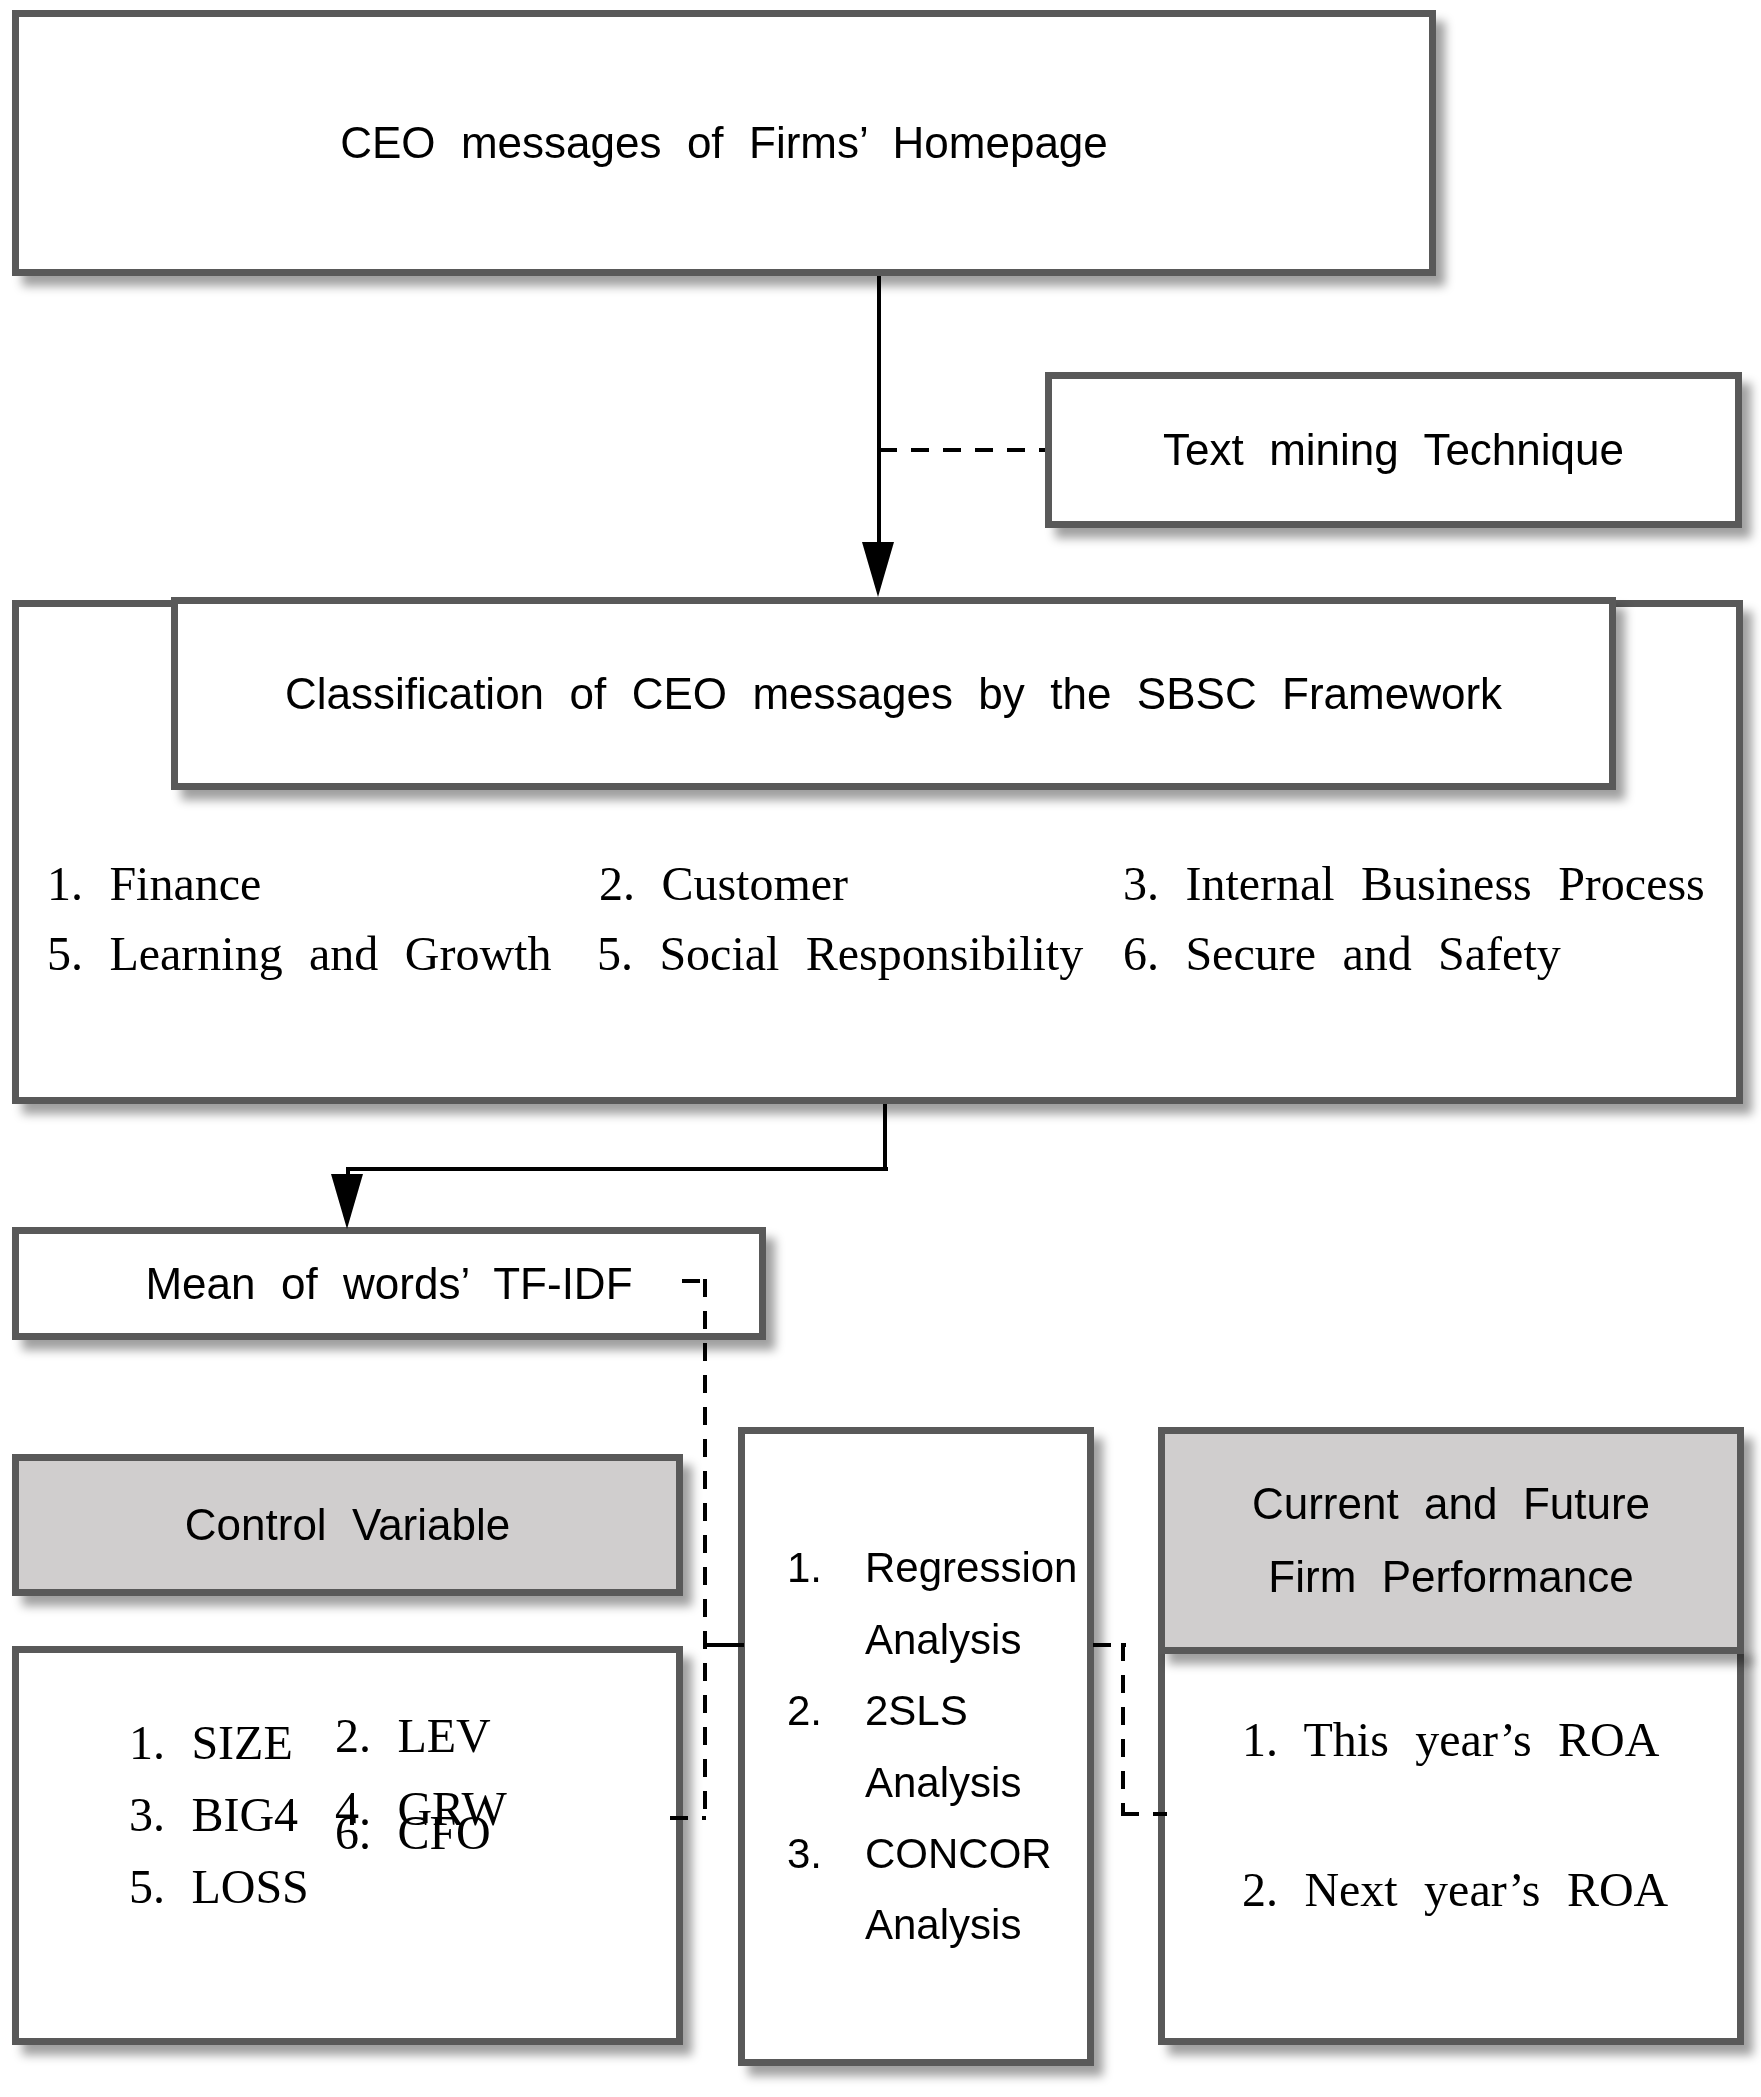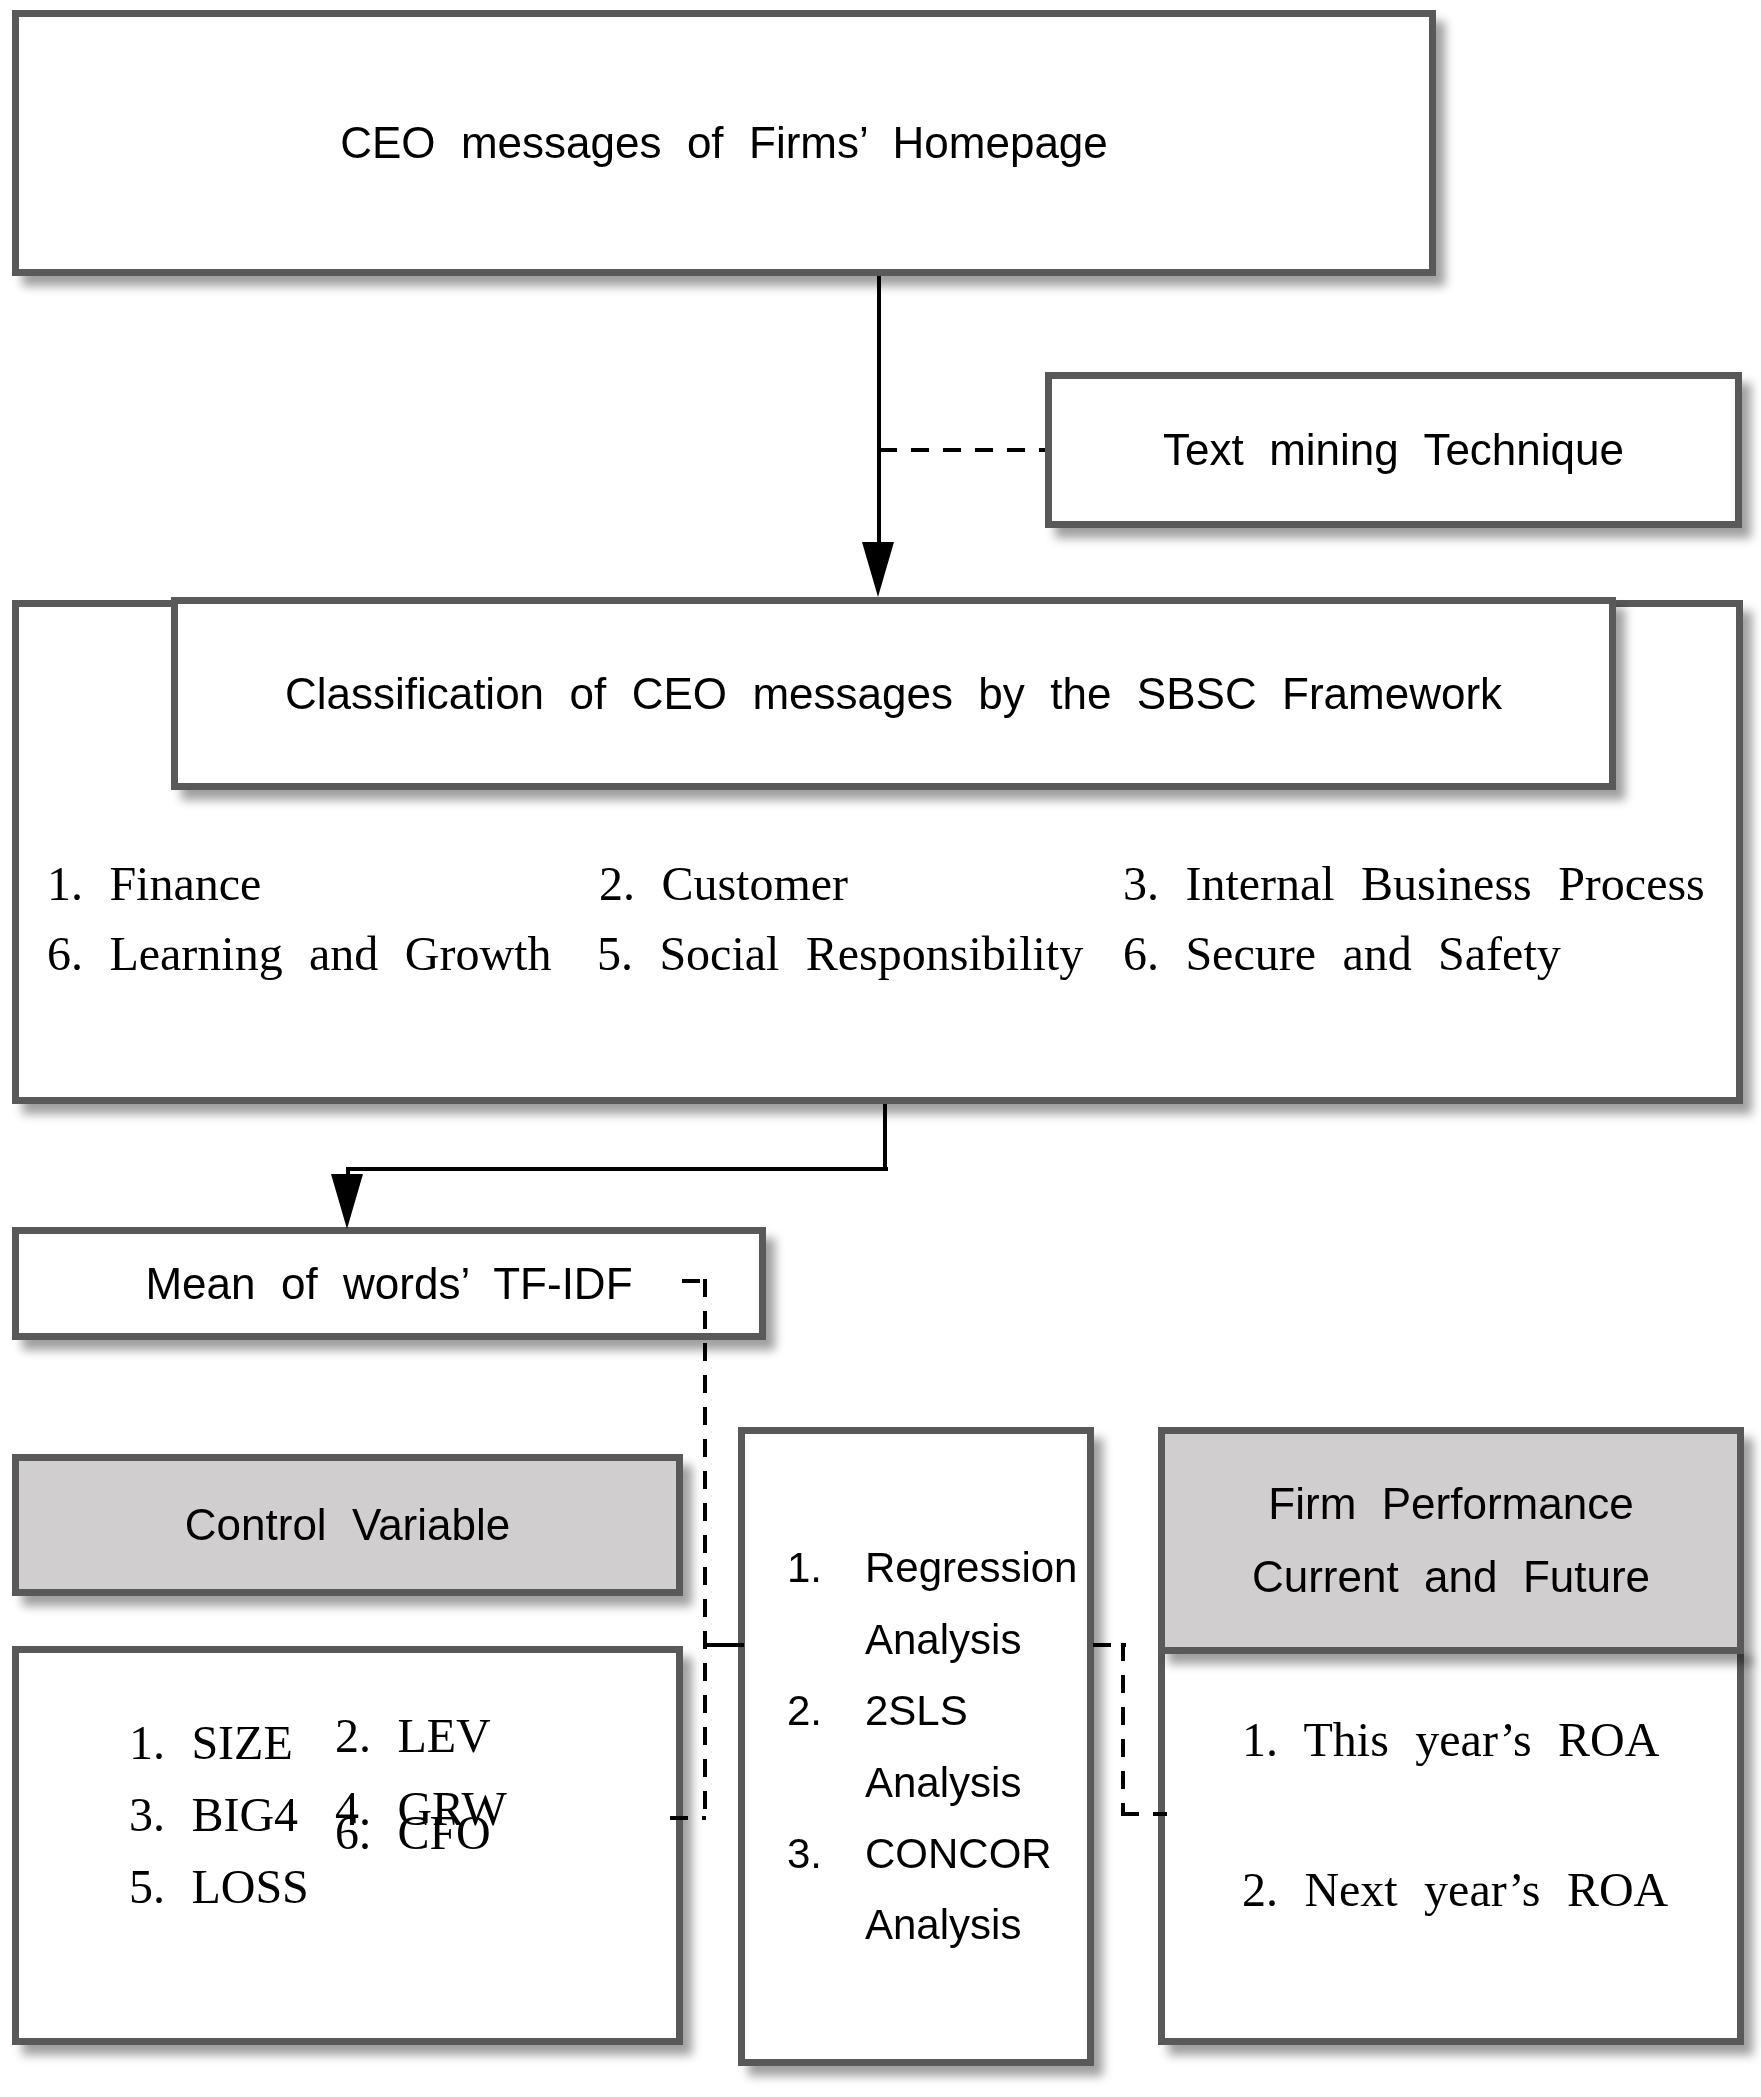--- a/index.html
+++ b/index.html
@@ -109,21 +109,21 @@
 
   <div class="box z1" style="left:12px; top:600px; width:1731px; height:504px;"></div>
 
   <div class="box z3" style="left:171px; top:597px; width:1445px; height:193px;">
     <div class="label">Classification of CEO messages by the SBSC Framework</div>
   </div>
 
   <div class="item" style="left:47px;   top:859px;">1. Finance</div>
   <div class="item" style="left:599px; top:859px;">2. Customer</div>
   <div class="item" style="left:1123px; top:859px;">3. Internal Business Process</div>
-  <div class="item" style="left:47px;   top:929px;">6. Learning and Growth</div>
+  <div class="item" style="left:47px;   top:929px;">5. Learning and Growth</div>
   <div class="item" style="left:597px; top:929px;">5. Social Responsibility</div>
   <div class="item" style="left:1123px; top:929px;">6. Secure and Safety</div>
 
   <div class="vline solid" style="left:883px; top:1104px; height:67px;"></div>
   <div class="hline solid" style="left:346px; top:1167px; width:542px;"></div>
   <div class="vline solid" style="left:346px; top:1167px; height:15.6px;"></div>
   <div class="tri-down" style="left:331px; top:1174px;"></div>
 
   <div class="box z2" style="left:12px; top:1227px; width:754px; height:113px;">
     <div class="label">Mean of words’ TF-IDF</div>
@@ -163,22 +163,22 @@
       </div>
     </div>
   </div>
 
   <div class="hline dash" style="left:1093px; top:1643px; width:33px;"></div>
   <div class="vline dash" style="left:1121px; top:1643px; height:173px;"></div>
   <div class="hline dash" style="left:1121px; top:1812px; width:46px;"></div>
 
   <div class="box gray z3" style="left:1158px; top:1427px; width:586px; height:227px;">
     <div class="perf-header-label">
+      <div>Current and Future</div>
       <div>Firm Performance</div>
-      <div>Current and Future</div>
     </div>
   </div>
 
   <div class="box z2" style="left:1158px; top:1646px; width:586px; height:399px;"></div>
 
   <div class="item" style="left:1242px; top:1715px;">1. This year’s ROA</div>
   <div class="item" style="left:1242px; top:1865px;">2. Next year’s ROA</div>
 
 </div>
 

